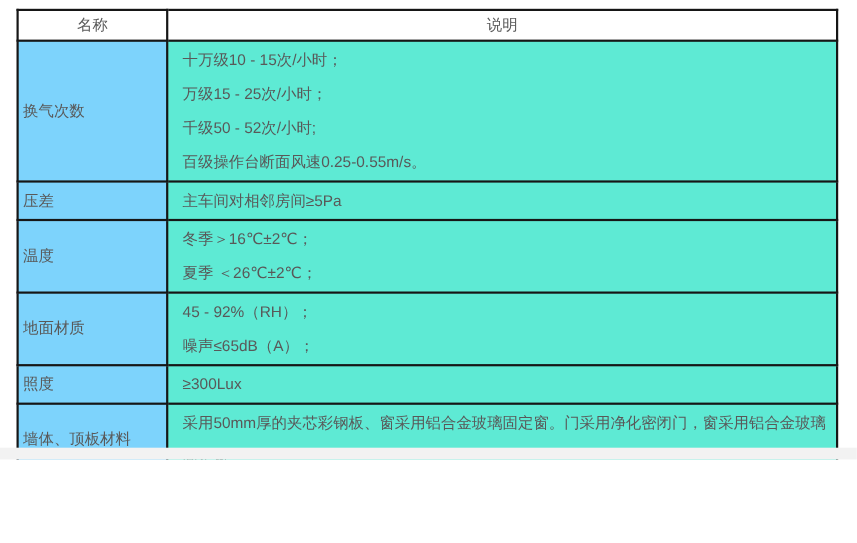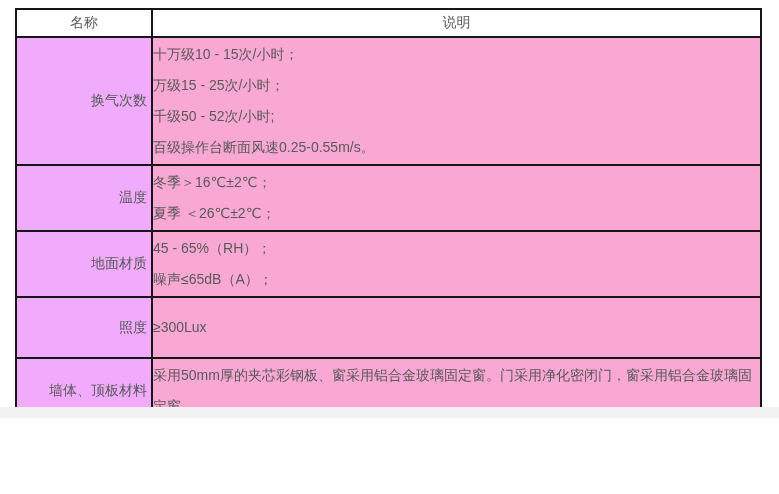--- a/index.html
+++ b/index.html
@@ -31,30 +31,30 @@
     font-weight: normal;
     box-sizing: border-box;
   }
   .spec-table th {
     height: 28px;
     text-align: center;
     background: #ffffff;
   }
   .spec-table col.c-name { width: 136px; }
   .spec-table td.name-cell {
-    text-align: right;
+    text-align: left;
     vertical-align: middle;
     padding: 6px 4px;
-    background: #f0abfc;
+    background: #7dd3fc;
   }
   .spec-table td.desc-cell {
     text-align: left;
     vertical-align: middle;
-    padding: 1px 8px 1px 0;
-    background: #f9a8d4;
+    padding: 1px 8px 1px 13px;
+    background: #5eead4;
   }
   .desc-cell .line {
     line-height: 31px;
     data-line: true;
   }
   
   tbody tr:nth-child(1) { height: 126px; }
   tbody tr:nth-child(2) { height: 30px; }
   tbody tr:nth-child(3) { height: 60px; }
   tbody tr:nth-child(4) { height: 61px; }
@@ -90,30 +90,36 @@
         <tr>
           <td class="name-cell">换气次数</td>
           <td class="desc-cell">
             <div class="line">十万级10 - 15次/小时；</div>
             <div class="line">万级15 - 25次/小时；</div>
             <div class="line">千级50 - 52次/小时;</div>
             <div class="line">百级操作台断面风速0.25-0.55m/s。</div>
           </td>
         </tr>
         <tr>
+          <td class="name-cell">压差</td>
+          <td class="desc-cell">
+            <div class="line">主车间对相邻房间≥5Pa</div>
+          </td>
+        </tr>
+        <tr>
           <td class="name-cell">温度</td>
           <td class="desc-cell">
             <div class="line">冬季＞16℃±2℃；</div>
             <div class="line">夏季 ＜26℃±2℃；</div>
           </td>
         </tr>
         <tr>
           <td class="name-cell">地面材质</td>
           <td class="desc-cell">
-            <div class="line">45 - 65%（RH）；</div>
+            <div class="line">45 - 92%（RH）；</div>
             <div class="line">噪声≤65dB（A）；</div>
           </td>
         </tr>
         <tr>
           <td class="name-cell">照度</td>
           <td class="desc-cell">
             <div class="line">≥300Lux</div>
           </td>
         </tr>
         <tr>

